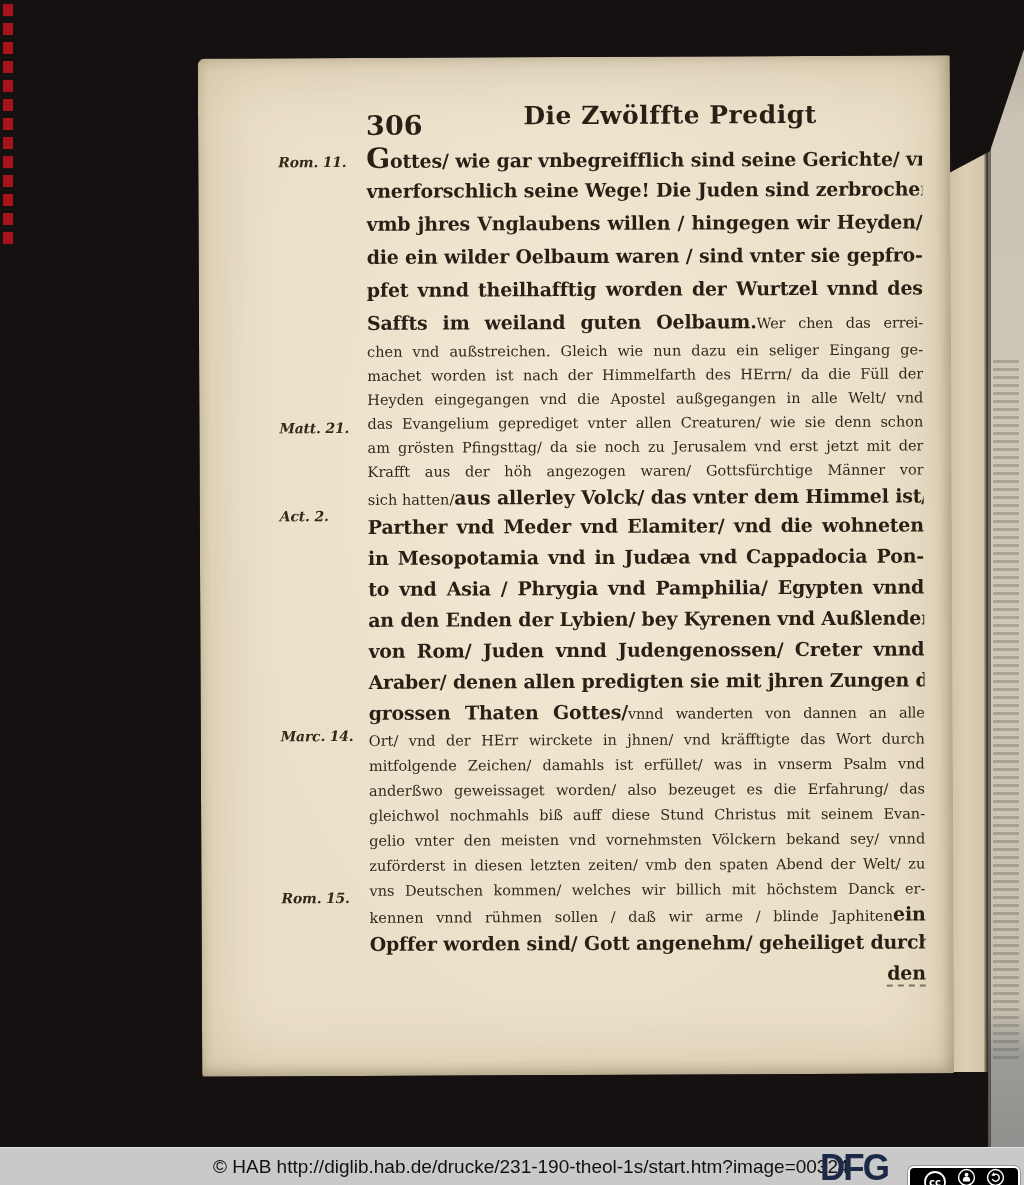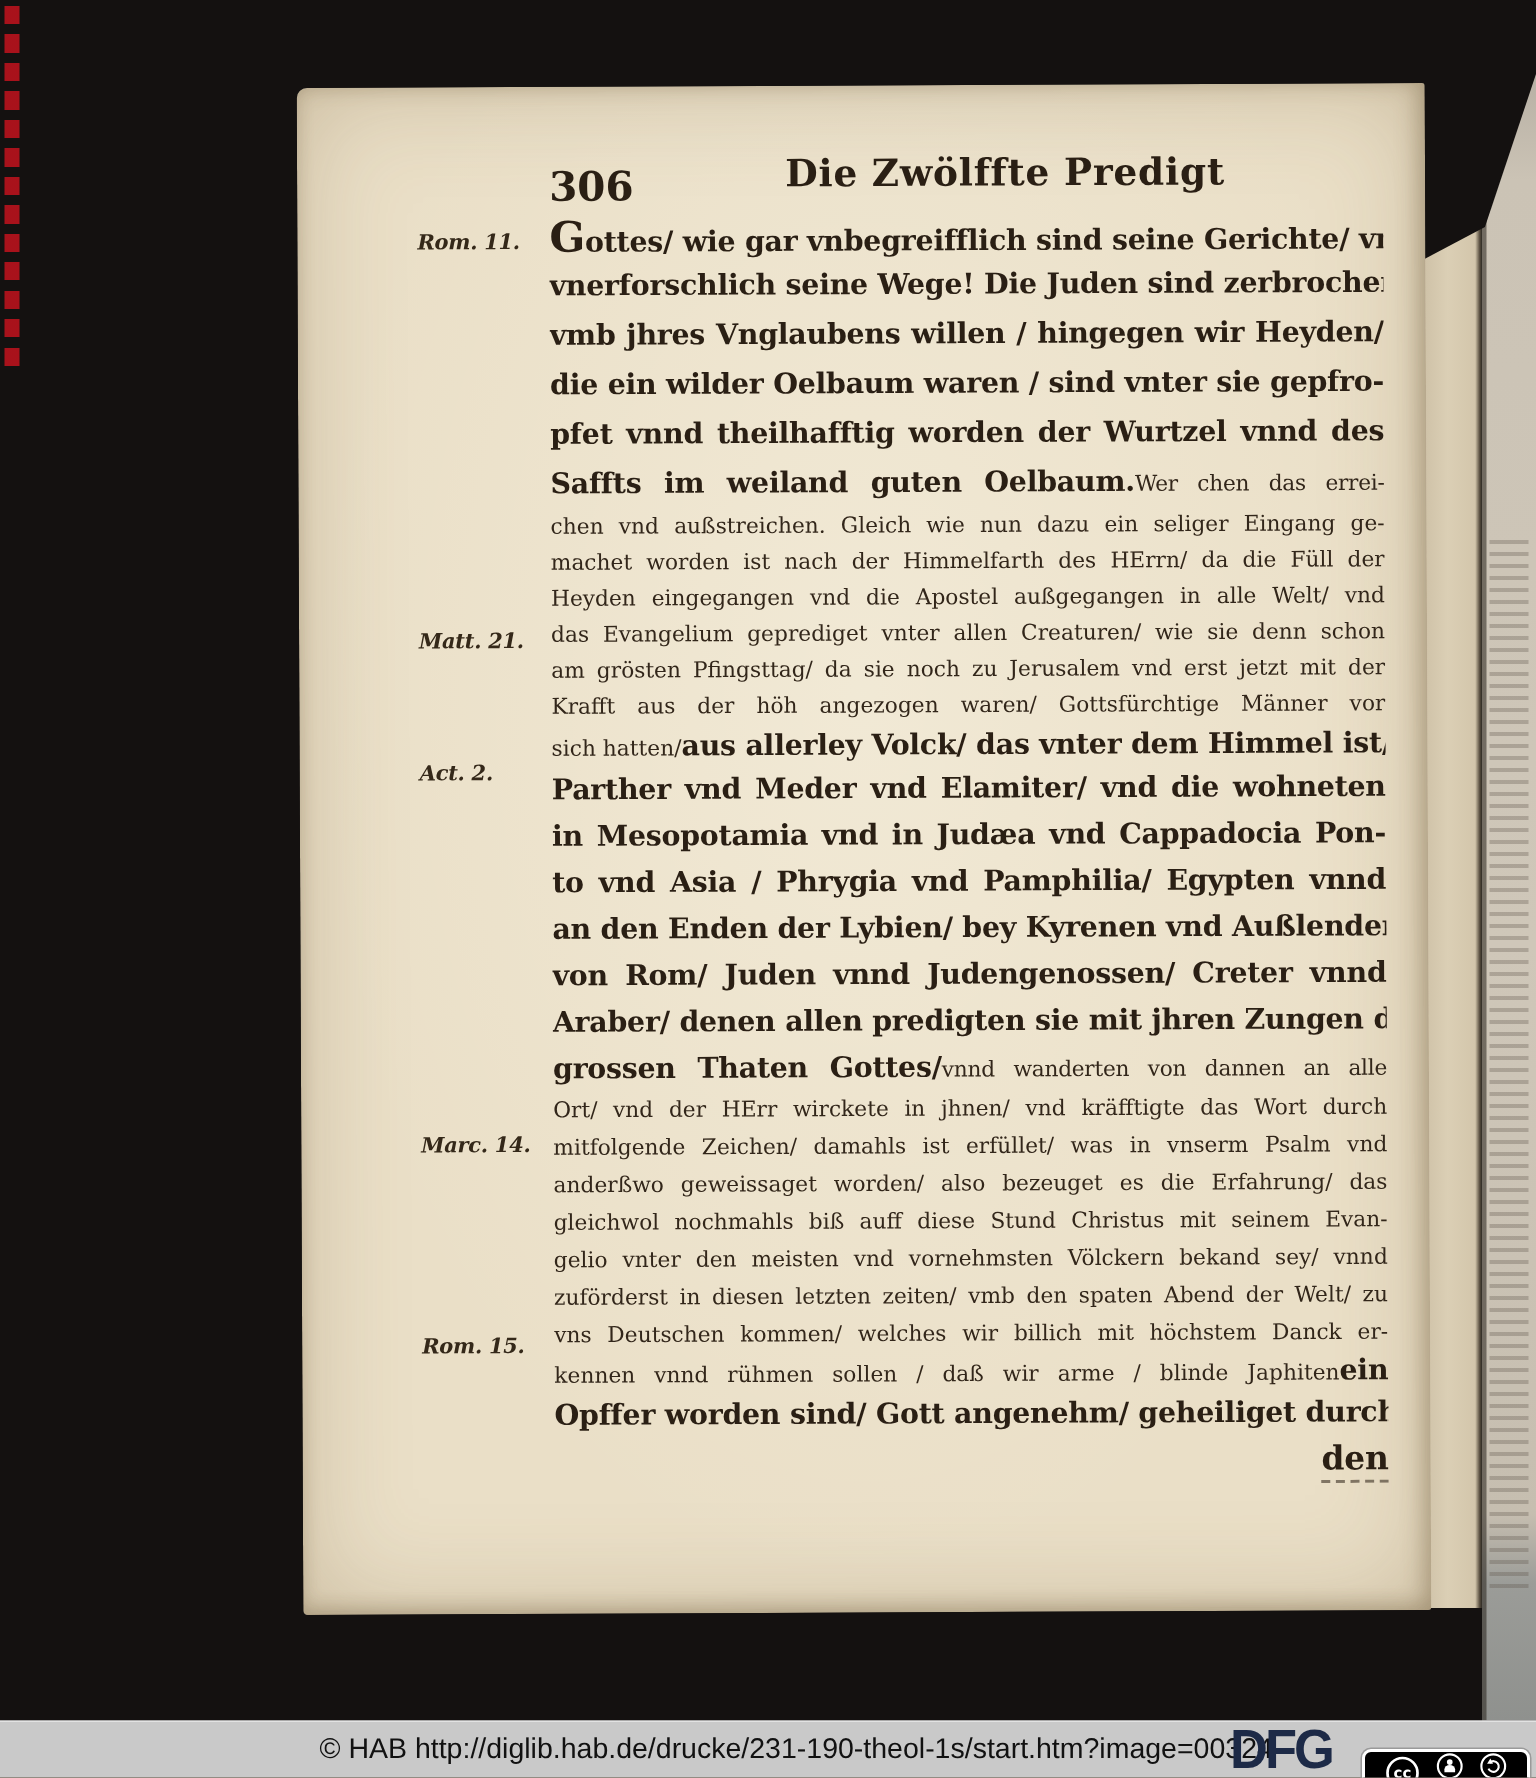--- a/index.html
+++ b/index.html
@@ -46,21 +46,21 @@
   .line { text-align:justify; text-align-last:justify; overflow:hidden; white-space:nowrap; }
   .line.lg { font-size:19px; font-weight:bold; line-height:33px; height:33px; letter-spacing:-0.2px; }
   .line.lg2 { font-size:19px; font-weight:bold; line-height:31px; height:31px; letter-spacing:-0.2px; }
   .line.sm { font-size:14.5px; line-height:24px; height:24px; font-weight:500; color:#32261a; }
   .line.sm2 { font-size:14.5px; line-height:25px; height:25px; font-weight:500; color:#32261a; }
   .line.mixlg { line-height:28px; height:28px; }
   .seg-lg { font-size:19px; font-weight:bold; letter-spacing:-0.2px; color:var(--ink,#2a1f14); }
   .seg-sm { font-size:14.5px; font-weight:500; color:#32261a; }
   .line.first::first-letter { font-size:28px; }
   .line.catch { text-align:right; text-align-last:right; line-height:31px; height:31px; }
-  .catchword { font-size:22px; font-weight:bold; border-bottom:2px dashed rgba(42,31,20,.55);
+  .catchword { font-size:19px; font-weight:bold; border-bottom:2px dashed rgba(42,31,20,.55);
     padding-bottom:1px; }
 
   
   .footer { position:absolute; left:0; top:1147px; width:1024px; height:38px;
     background:var(--footer-bg,#c9c9c9); border-top:1px solid #e2e2e2;
     font-family:"Liberation Sans", sans-serif; }
   .copyright { position:absolute; left:213px; top:8px; font-size:19px; color:#111; }
   .dfg { position:absolute; left:820px; top:-1px; font-size:35px; font-weight:bold;
     letter-spacing:-2px; color:var(--dfg-blue,#1d2a47); transform:scaleY(1.05); }
   .cc-badge { position:absolute; left:908px; top:2px; width:112px; height:31px;
@@ -80,21 +80,21 @@
 <div class="strip-edge"></div>
 <div class="corner-wedge"></div>
 
 <div class="page">
   <span class="pagenum">306</span>
   <span class="header-title">Die Zwölffte Predigt</span>
 
   <span class="margin-note" style="top:96px">Rom. 11.</span>
   <span class="margin-note" style="top:362px">Matt. 21.</span>
   <span class="margin-note" style="top:450px">Act. 2.</span>
-  <span class="margin-note" style="top:698px">Marc. 14.</span>
+  <span class="margin-note" style="top:670px">Marc. 14.</span>
   <span class="margin-note" style="top:832px">Rom. 15.</span>
 
   <div class="textblock">
     <div class="line lg first">Gottes/ wie gar vnbegreifflich sind seine Gerichte/ vnd</div>
     <div class="line lg">vnerforschlich seine Wege! Die Juden sind zerbrochen</div>
     <div class="line lg">vmb jhres Vnglaubens willen / hingegen wir Heyden/</div>
     <div class="line lg">die ein wilder Oelbaum waren / sind vnter sie gepfro-</div>
     <div class="line lg">pfet vnnd theilhafftig worden der Wurtzel vnnd des</div>
     <div class="line lg"><span class="seg-lg">Saffts im weiland guten Oelbaum.</span><span class="seg-sm">Wer chen das errei-</span></div>
     <div class="line sm">chen vnd außstreichen.   Gleich wie nun dazu ein seliger Eingang ge-</div>

